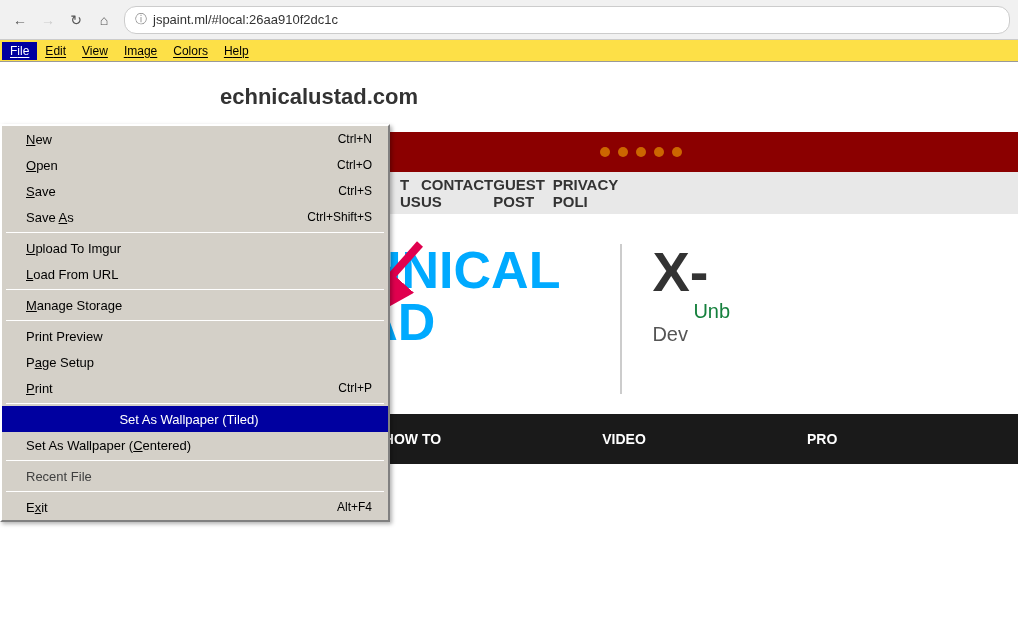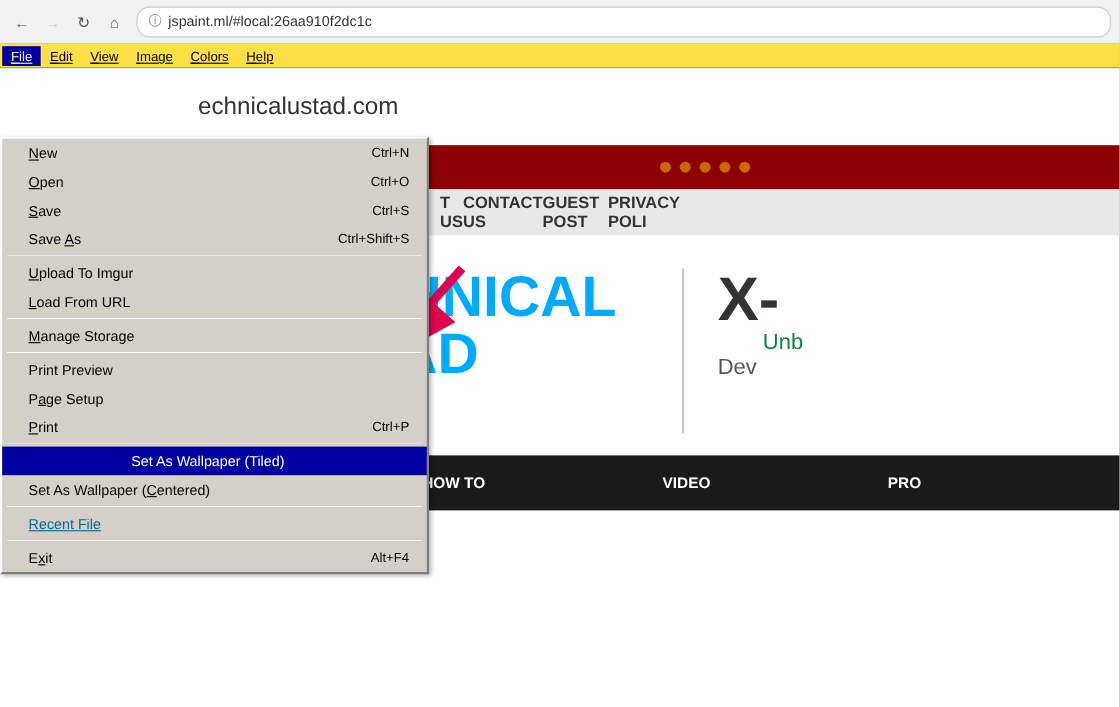--- a/index.html
+++ b/index.html
@@ -80,21 +80,21 @@
       display: flex;
       align-items: center;
       justify-content: space-between;
       padding: 4px 16px 4px 24px;
       font-size: 13px;
       cursor: pointer;
       color: #000;
       height: 26px;
     }
     .dropdown-item.highlighted { background: #0000a0; color: white; text-align: center; }
-    .dropdown-item.disabled { color: #0369a1; cursor: default; text-decoration: underline; }
+    .dropdown-item.disabled { color: #404040; cursor: default; }
     .dropdown-separator {
       height: 1px;
       background: #808080;
       margin: 2px 4px;
       border-bottom: 1px solid #fff;
     }
     .item-label { flex: 1; }
     .item-shortcut { color: inherit; font-size: 12px; margin-left: 20px; }
 
     
@@ -117,22 +117,22 @@
     .site-header {
       background: white;
       padding: 10px 100px;
       display: flex;
       align-items: center;
       height: 70px;
     }
     .site-url {
       font-size: 22px;
       color: #333;
-      font-weight: normal;
-      margin-left: 80px;
+      font-weight: bold;
+      margin-left: 120px;
     }
     .site-banner {
       background: #8b0000;
       height: 40px;
       width: 100%;
       display: flex;
       align-items: center;
       padding-left: 600px;
       gap: 8px;
     }

